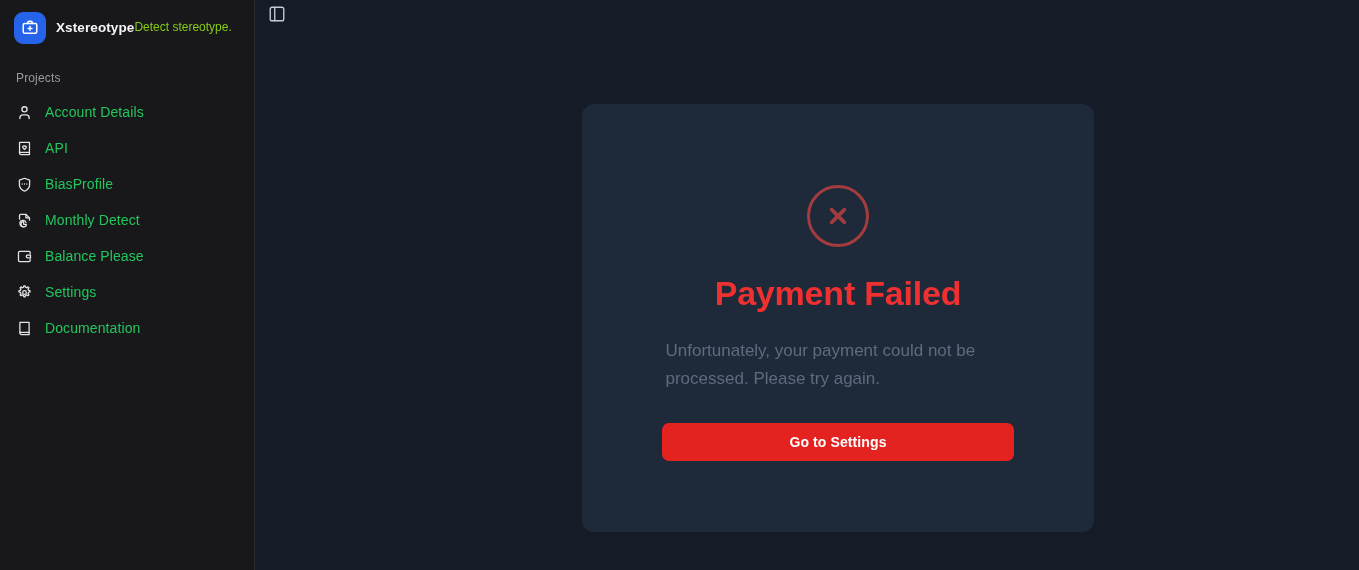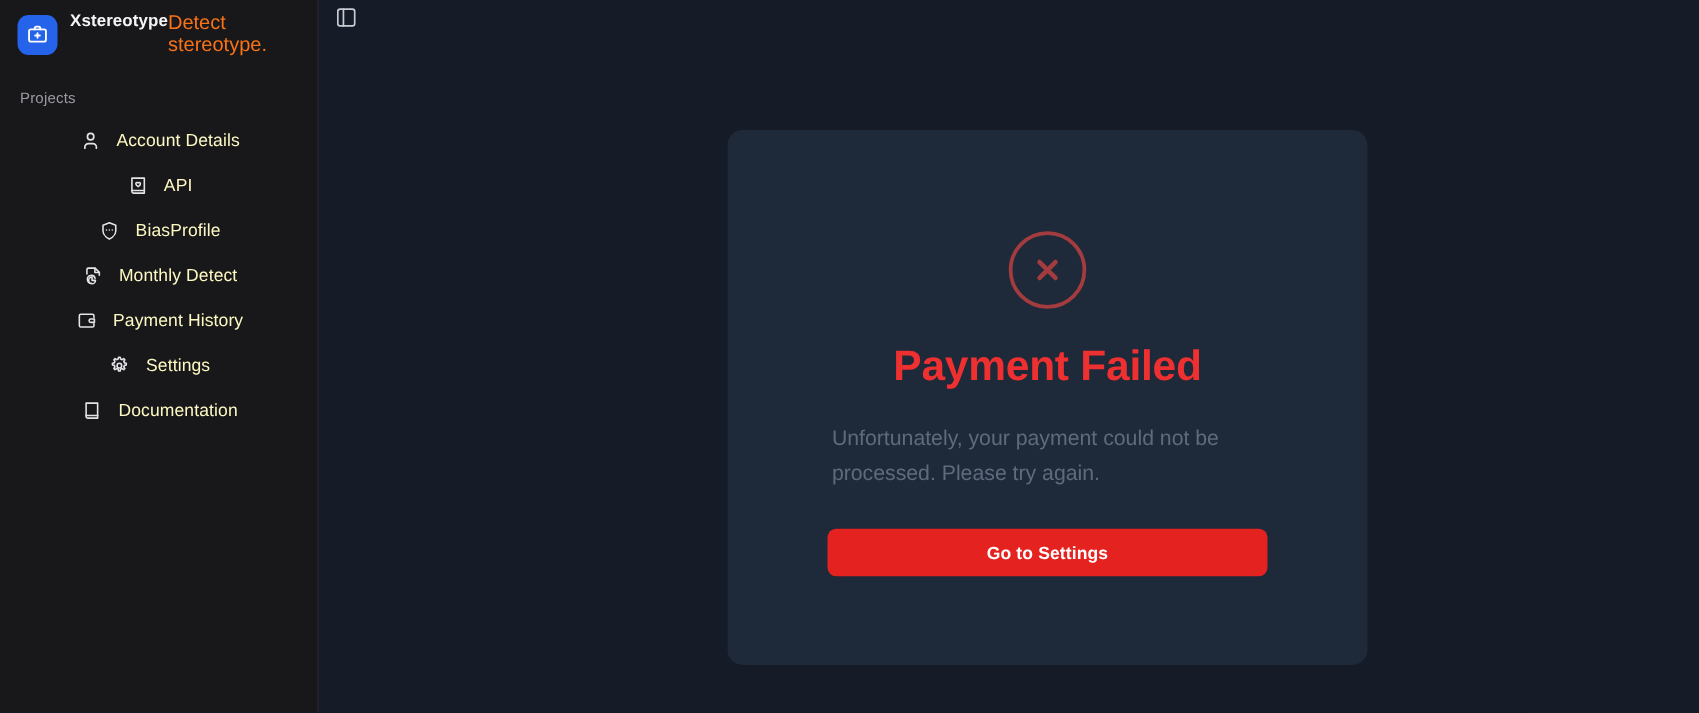--- a/index.html
+++ b/index.html
@@ -49,47 +49,46 @@
   .brand-text { display: flex; flex-direction: row; justify-content: center; line-height: 1.15; }
 
   .brand-title {
     font-size: 13.5px;
     font-weight: bold;
     color: #f5f5f7;
     letter-spacing: 0.1px;
   }
 
   .brand-sub {
-    font-size: 16px;
-    color: #f97316;
+    font-size: 12px;
+    color: #84cc16;
     margin-top: 1px;
   }
 
   .section-label {
     font-size: 12px;
     color: #9a9aa3;
     padding: 0 0 0 16px;
     margin-top: 23px;
     margin-bottom: 9px;
     letter-spacing: 0.15px;
   }
 
   .nav { display: flex; flex-direction: column; }
 
   .nav-item {
     display: flex;
     align-items: center;
     gap: 12px;
     height: 36px;
     padding: 0 14px 0 15px;
-    color: #fef9c3;
+    color: #22c55e;
     font-size: 14px;
     cursor: pointer;
     user-select: none;
-    justify-content: center;
   }
 
   .nav-icon {
     width: 18px;
     height: 18px;
     flex: 0 0 18px;
     display: flex;
     align-items: center;
     justify-content: center;
     color: #e4e4e8;
@@ -251,21 +250,21 @@
       <span class="nav-label">Monthly Detect</span>
     </div>
 
     <div class="nav-item">
       <span class="nav-icon">
         <svg viewBox="0 0 24 24" fill="none" stroke="currentColor" stroke-width="1.8" stroke-linecap="round" stroke-linejoin="round">
           <path d="M20 8.5V6.4a1.6 1.6 0 0 0-1.6-1.6H5.1A1.6 1.6 0 0 0 3.5 6.4v11.2a1.6 1.6 0 0 0 1.6 1.6h13.3a1.6 1.6 0 0 0 1.6-1.6v-2.1"></path>
           <path d="M20.5 10.2h-4.1a1.9 1.9 0 0 0 0 3.8h4.1z"></path>
         </svg>
       </span>
-      <span class="nav-label">Payment History</span>
+      <span class="nav-label">Balance Please</span>
     </div>
 
     <div class="nav-item">
       <span class="nav-icon">
         <svg viewBox="0 0 24 24" fill="none" stroke="currentColor" stroke-width="1.8" stroke-linecap="round" stroke-linejoin="round">
           <path d="M12.9 2.5h-1.8l-.5 2.1-1.7.7-1.8-1.2-1.3 1.3 1.2 1.8-.7 1.7-2.1.5v1.8l2.1.5.7 1.7-1.2 1.8 1.3 1.3 1.8-1.2 1.7.7.5 2.1h1.8l.5-2.1 1.7-.7 1.8 1.2 1.3-1.3-1.2-1.8.7-1.7 2.1-.5v-1.8l-2.1-.5-.7-1.7 1.2-1.8-1.3-1.3-1.8 1.2-1.7-.7z"></path>
           <circle cx="12" cy="12" r="2.6"></circle>
         </svg>
       </span>
       <span class="nav-label">Settings</span>

